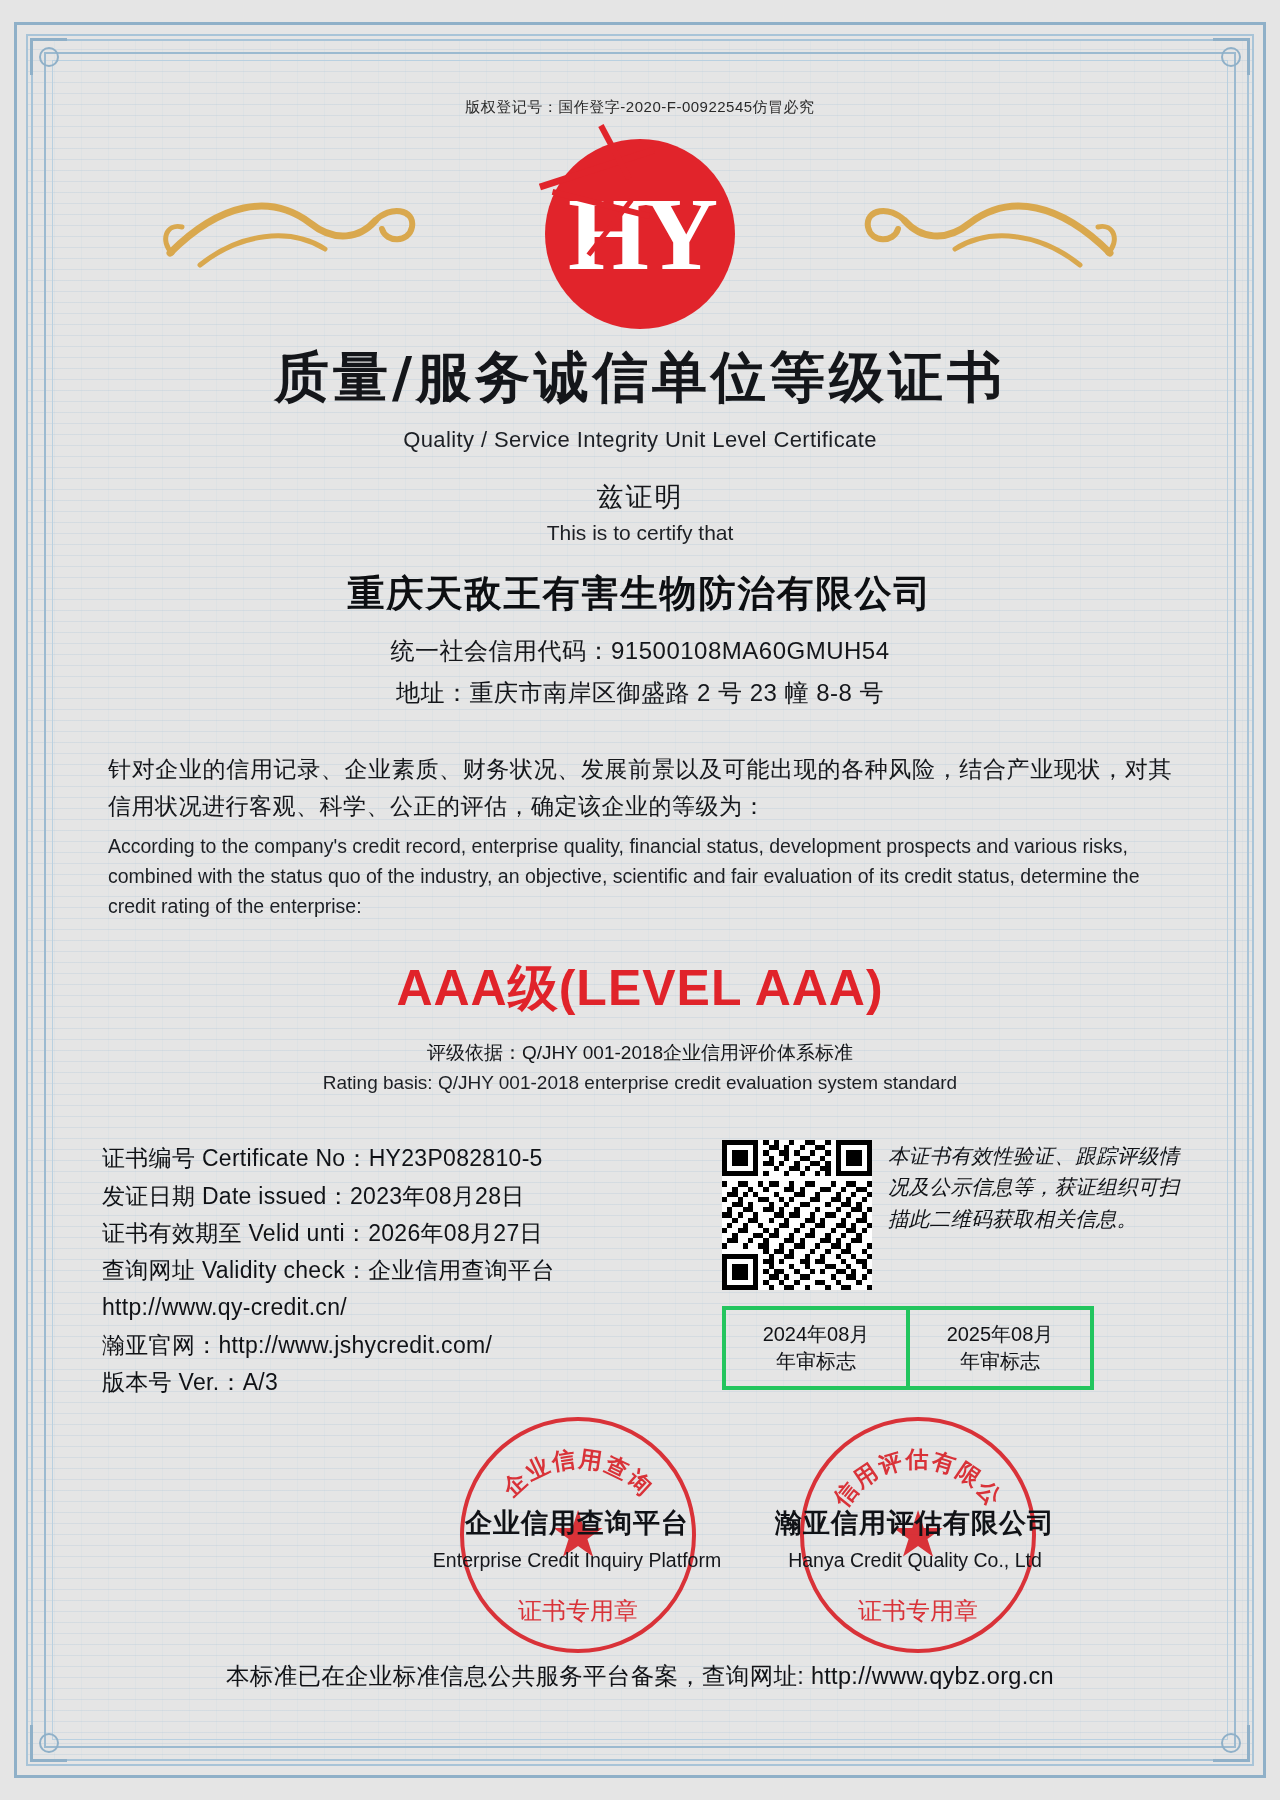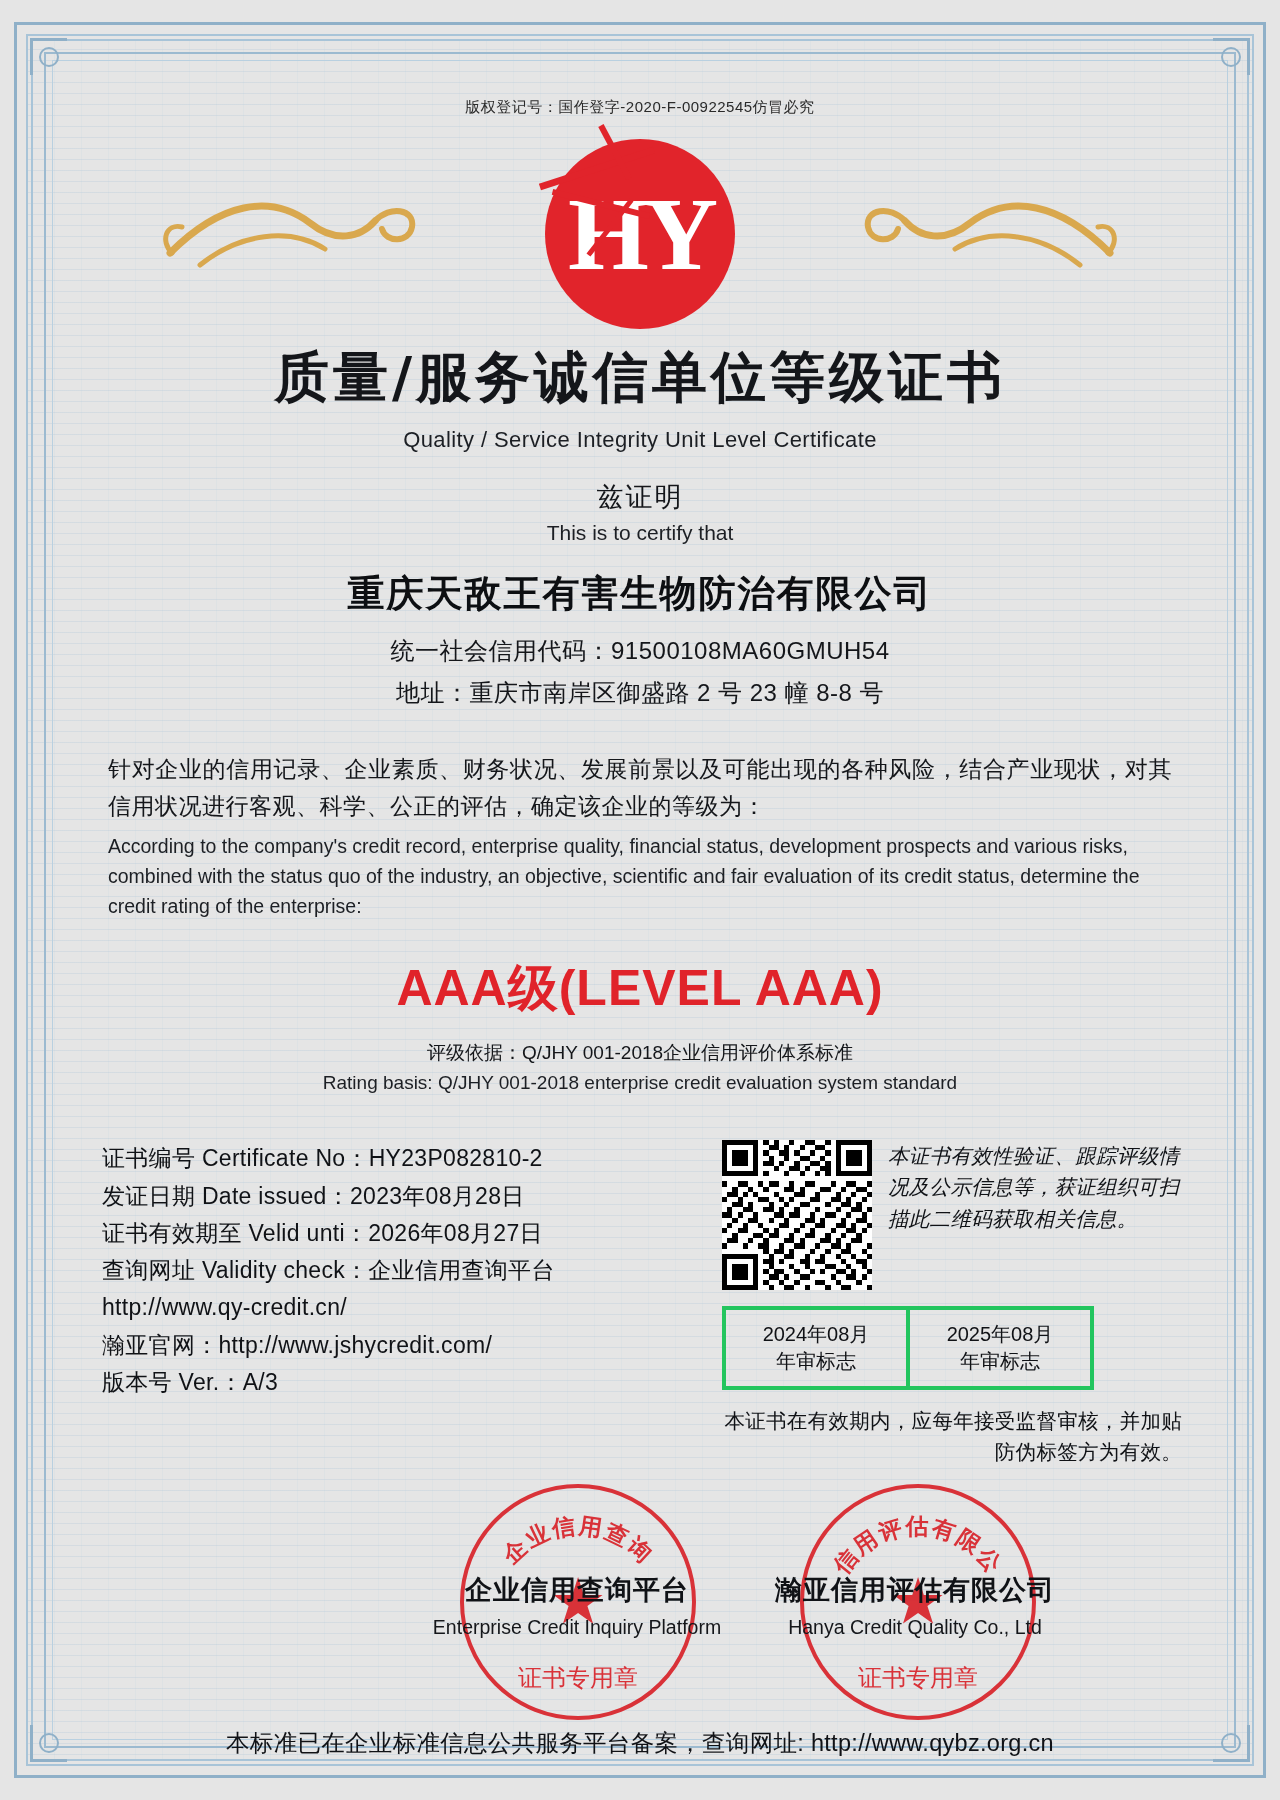--- a/index.html
+++ b/index.html
@@ -460,21 +460,21 @@
       <div class="body-cn">针对企业的信用记录、企业素质、财务状况、发展前景以及可能出现的各种风险，结合产业现状，对其信用状况进行客观、科学、公正的评估，确定该企业的等级为：</div>
       <div class="body-en">According to the company's credit record, enterprise quality, financial status, development prospects and various risks, combined with the status quo of the industry, an objective, scientific and fair evaluation of its credit status, determine the credit rating of the enterprise:</div>
     </div>
 
     <div class="level">AAA级(LEVEL AAA)</div>
     <div class="basis-cn">评级依据：Q/JHY 001-2018企业信用评价体系标准</div>
     <div class="basis-en">Rating basis: Q/JHY 001-2018 enterprise credit evaluation system standard</div>
 
     <div class="info-row">
       <div class="info-left">
-        <div class="info-line">证书编号 Certificate No：HY23P082810-2</div>
+        <div class="info-line">证书编号 Certificate No：HY23P082810-5</div>
         <div class="info-line">发证日期 Date issued：2023年08月28日</div>
         <div class="info-line">证书有效期至 Velid unti：2026年08月27日</div>
         <div class="info-line">查询网址 Validity check：企业信用查询平台</div>
         <div class="info-line">http://www.qy-credit.cn/</div>
         <div class="info-line">瀚亚官网：http://www.jshycredit.com/</div>
         <div class="info-line">版本号 Ver.：A/3</div>
       </div>
 
       <div class="info-right">
         <div class="qr-row">
@@ -701,21 +701,20 @@
           <div class="stamp-box">
             <div>2024年08月</div>
             <div>年审标志</div>
           </div>
           <div class="stamp-box">
             <div>2025年08月</div>
             <div>年审标志</div>
           </div>
         </div>
 
-        <div class="annual-note">本证书在有效期内，应每年接受监督审核，并加贴防伪标签方为有效。</div>
       </div>
     </div>
 
     <div class="seal-row">
       <div class="seal left">
         <svg class="seal-arc" viewBox="0 0 228 228">
           <defs>
               <path id="arcL" d="M 30 130 A 84 84 0 0 1 198 130"></path>
             </defs>
           <text><textPath href="#arcL" startOffset="50%" text-anchor="middle">企业信用查询</textPath></text>

